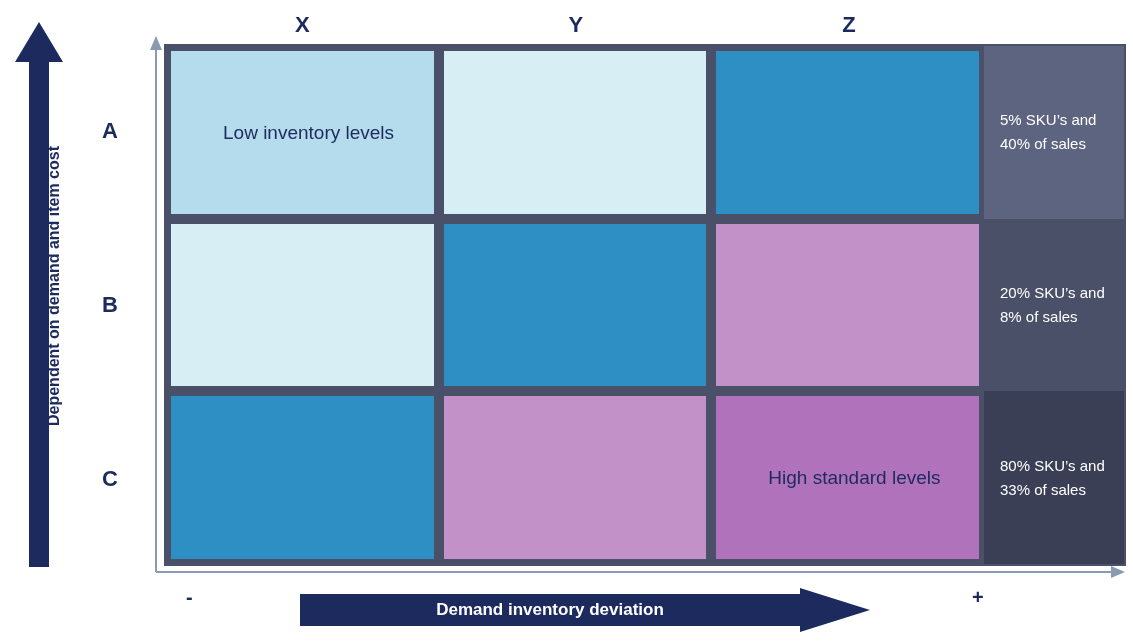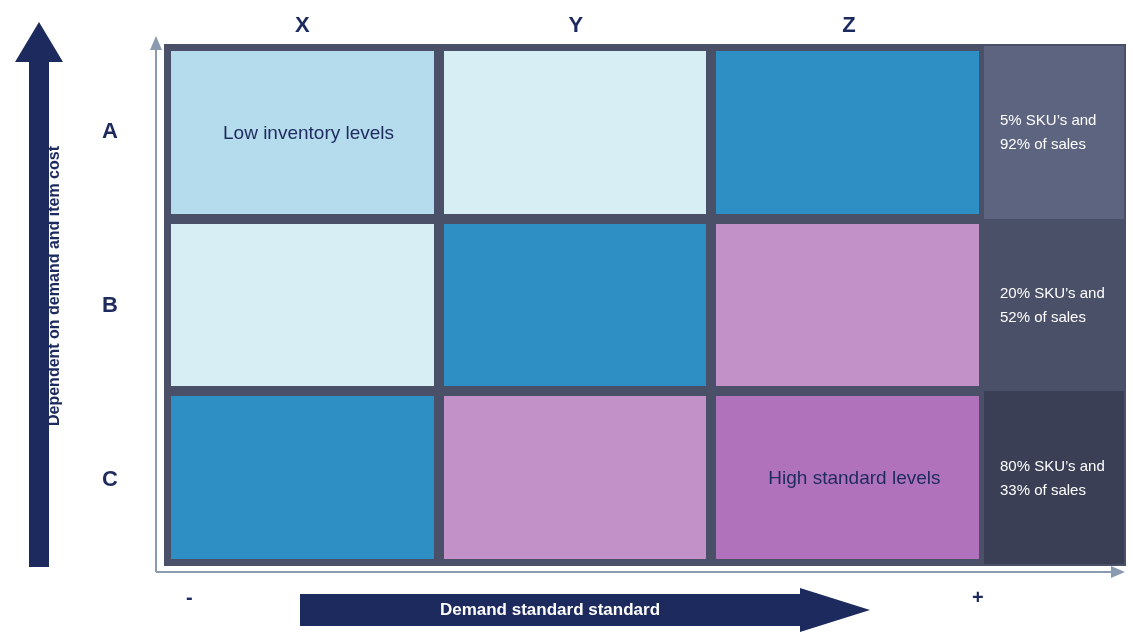--- a/index.html
+++ b/index.html
@@ -207,36 +207,36 @@
     <div class="cell" style="background:#b5dcec">
       <span class="cell-text">Low inventory levels</span>
     </div>
     <div class="cell" style="background:#d7eef5">
       <span class="cell-text"></span>
     </div>
     <div class="cell" style="background:#2e8fc4">
       <span class="cell-text"></span>
     </div>
     <div class="summary sum-a">
-      <span class="summary-text">5% SKU’s and 92% of sales</span>
+      <span class="summary-text">5% SKU’s and 40% of sales</span>
     </div>
   </div>
 
   <div class="matrix-row">
     <div class="cell" style="background:#d7eef5">
       <span class="cell-text"></span>
     </div>
     <div class="cell" style="background:#2e8fc4">
       <span class="cell-text"></span>
     </div>
     <div class="cell" style="background:#c291c8">
       <span class="cell-text"></span>
     </div>
     <div class="summary sum-b">
-      <span class="summary-text">20% SKU’s and 52% of sales</span>
+      <span class="summary-text">20% SKU’s and 8% of sales</span>
     </div>
   </div>
 
   <div class="matrix-row">
     <div class="cell" style="background:#2e8fc4">
       <span class="cell-text"></span>
     </div>
     <div class="cell" style="background:#c291c8">
       <span class="cell-text"></span>
     </div>
@@ -250,14 +250,14 @@
 
 </div>
 
 <div class="minus-sign">-</div>
 <div class="plus-sign">+</div>
 
 <div class="haxis">
   <svg width="570" height="44" viewBox="0 0 570 44" xmlns="http://www.w3.org/2000/svg">
     <polygon points="0,6 500,6 500,0 570,22 500,44 500,38 0,38" fill="#1d2a5e"></polygon>
   </svg>
-  <div class="haxis-label">Demand standard standard</div>
+  <div class="haxis-label">Demand inventory deviation</div>
 </div>
 
 </body></html>

